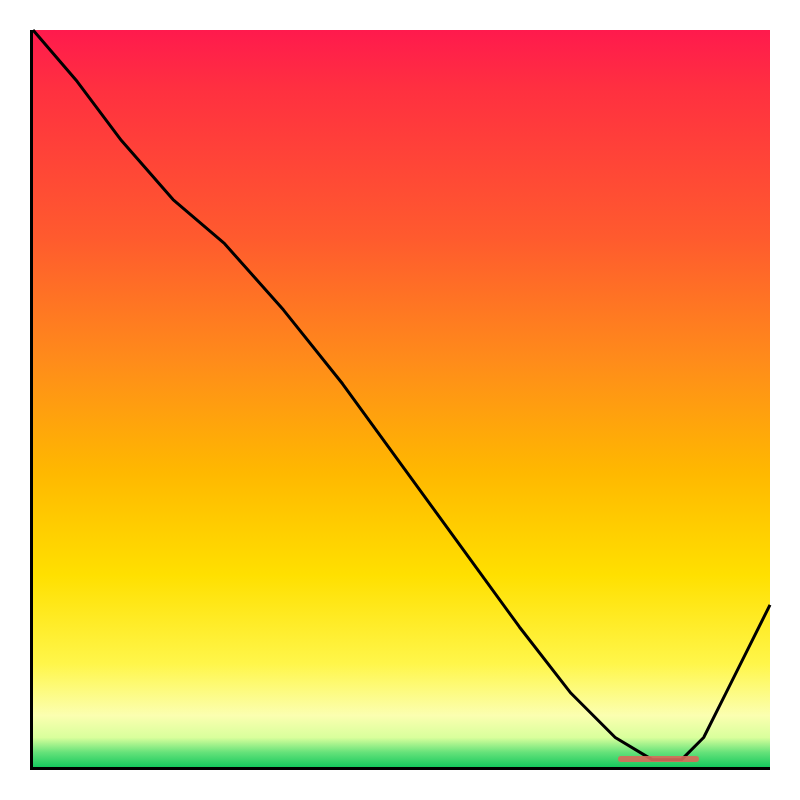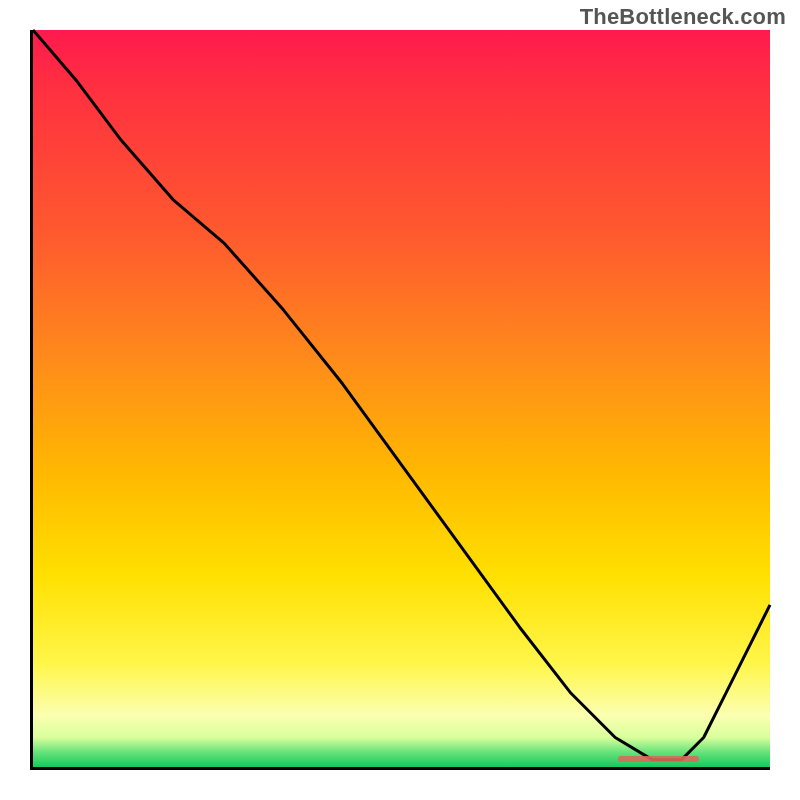--- a/index.html
+++ b/index.html
@@ -70,21 +70,20 @@
     border-radius: 3px;
     background: #d86a5a;
     opacity: 0.9;
   }
 </style>
 </head>
 <body>
 
 <div class="stage">
 
-  <div class="watermark">TheBottleneck.com</div>
 
   <div class="plot-box">
     <div class="gradient"></div>
 
     <svg class="curve" viewBox="0 0 740 740" preserveAspectRatio="none">
       <path fill="none" stroke="#000000" stroke-width="3" stroke-linejoin="round" d="M0.0 0.0 L44.4 51.8 L88.8 111.0 L140.6 170.2 L192.4 214.6 L251.6 281.2 L310.8 355.2 L370.0 436.6 L429.2 518.0 L488.4 599.4 L540.2 666.0 L584.6 710.4 L621.6 732.6 L651.2 732.6 L673.4 710.4 L695.6 666.0 L717.8 621.6 L740.0 577.2"></path>
     </svg>
 
     <div class="marker" style="left: 584.6px; width: 81.4px; bottom: 5.44px; background: rgb(216, 106, 90);"></div>
   </div>

